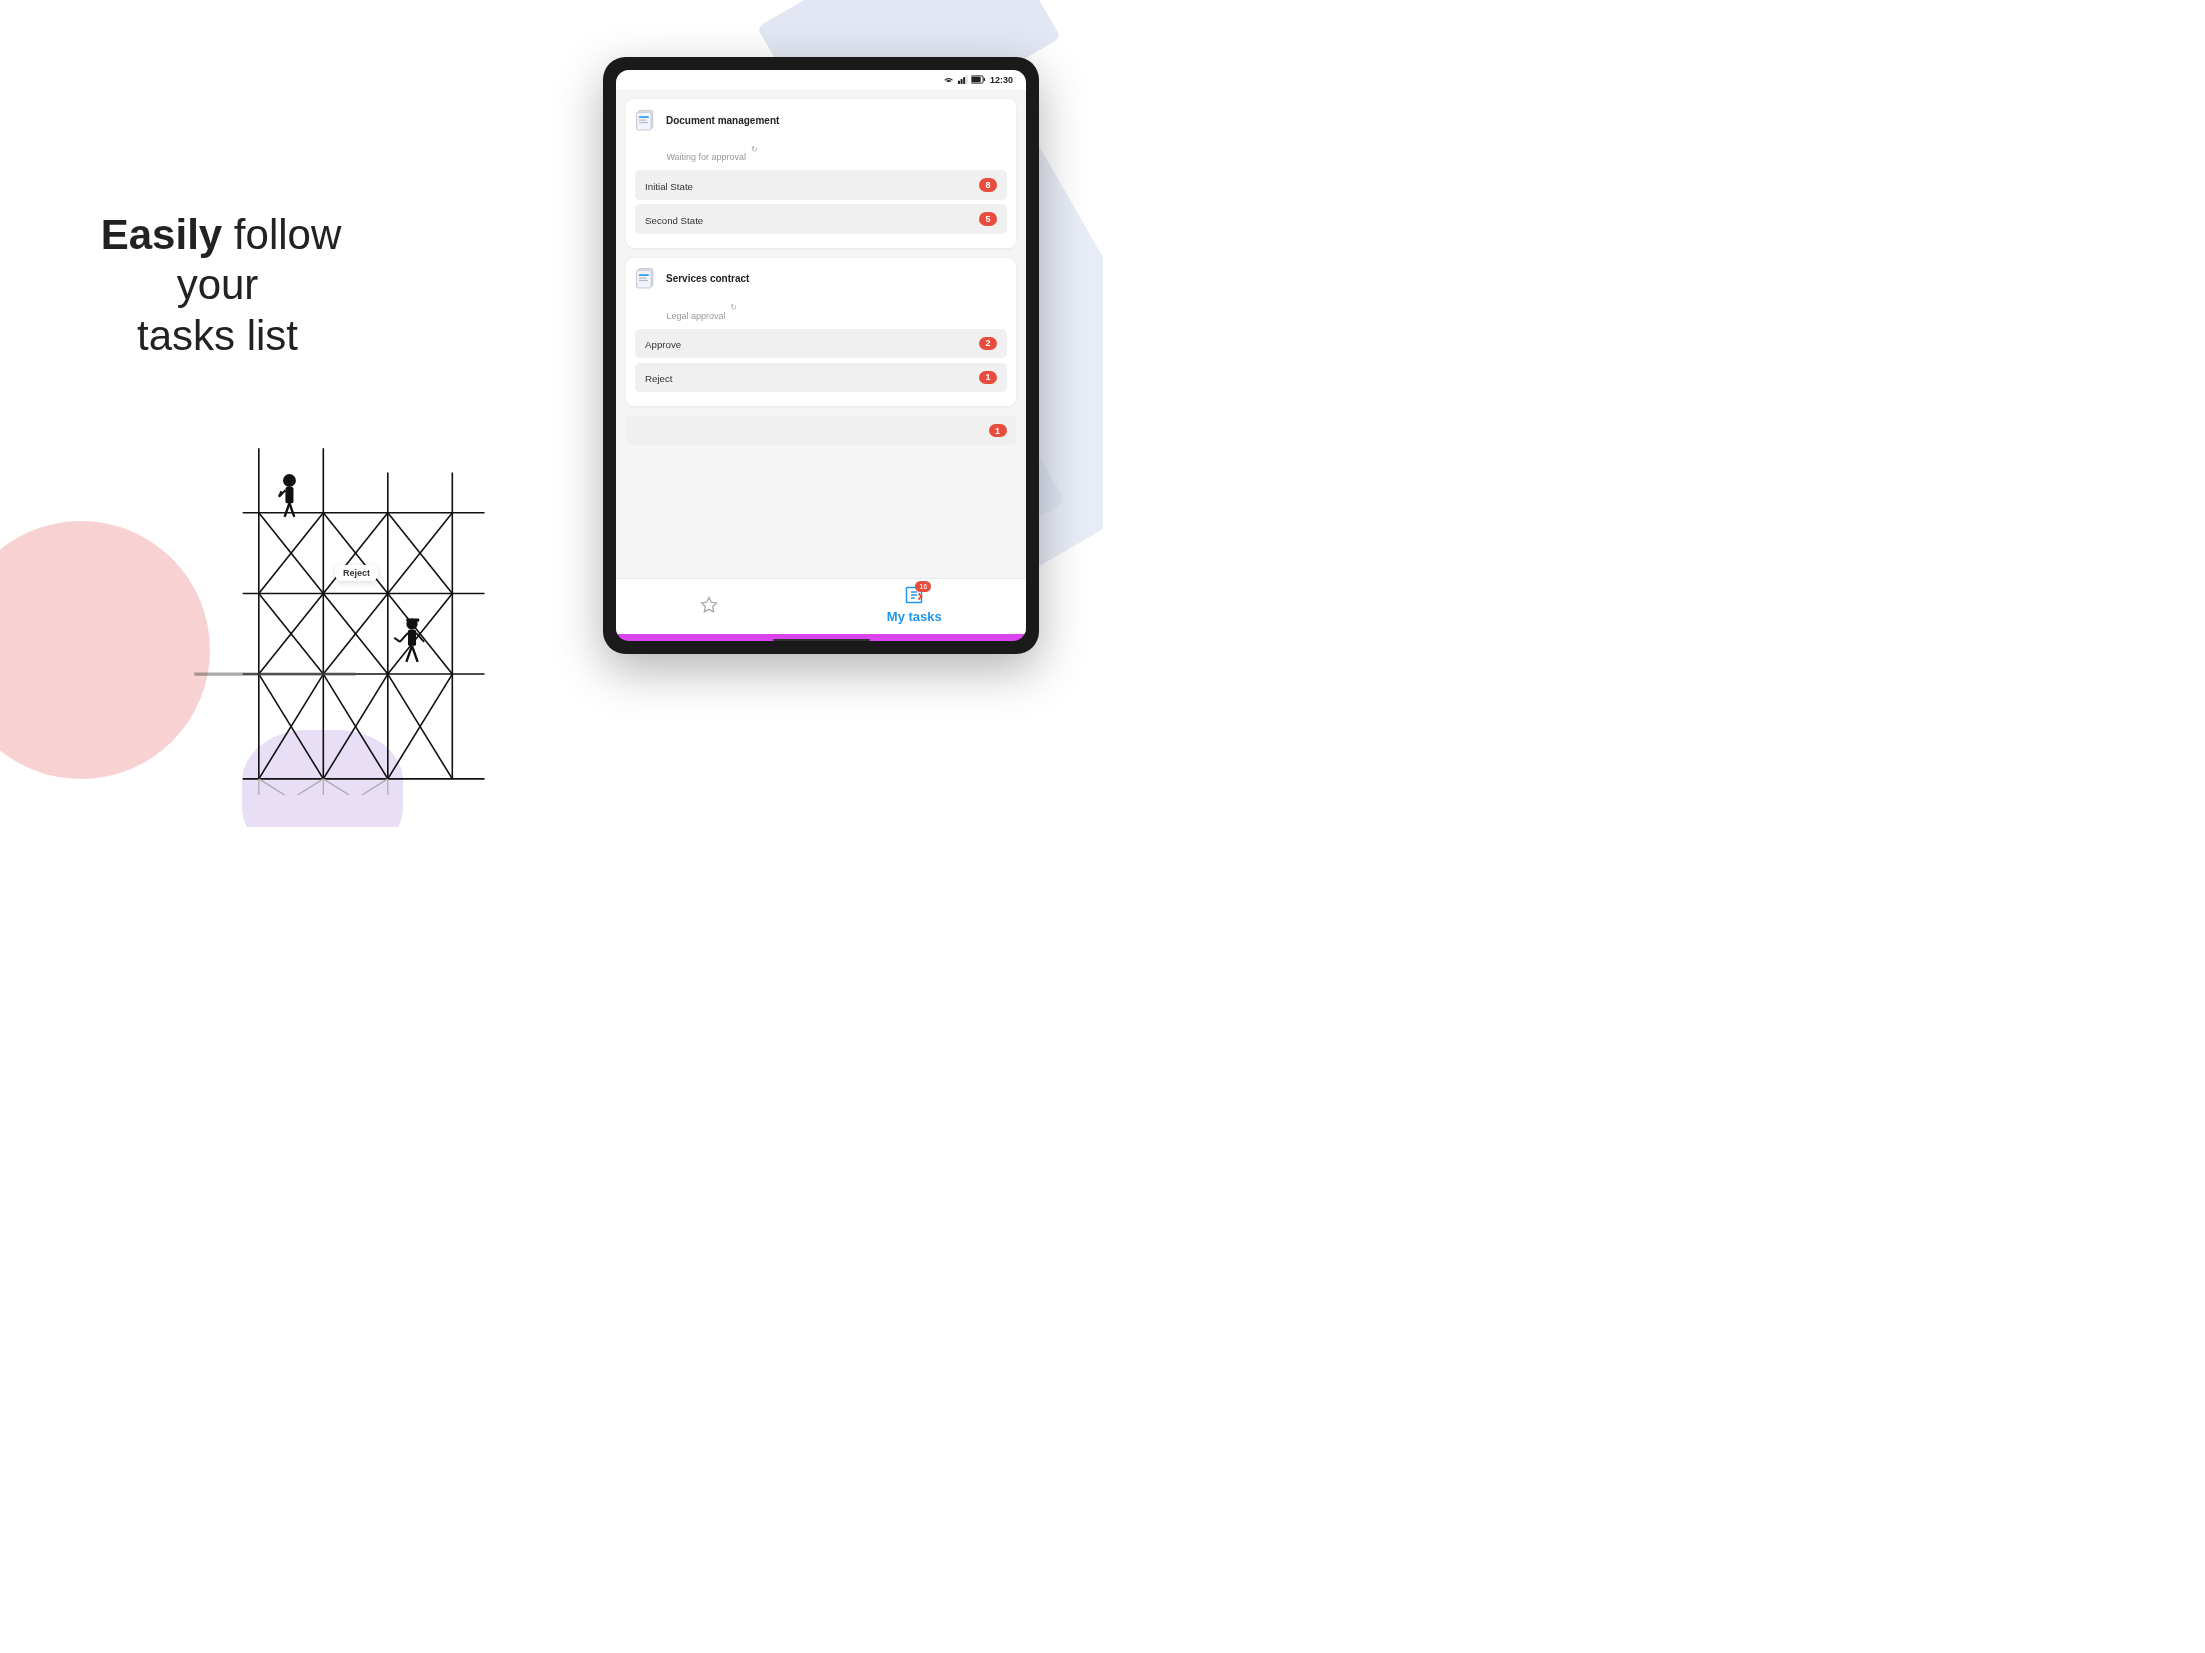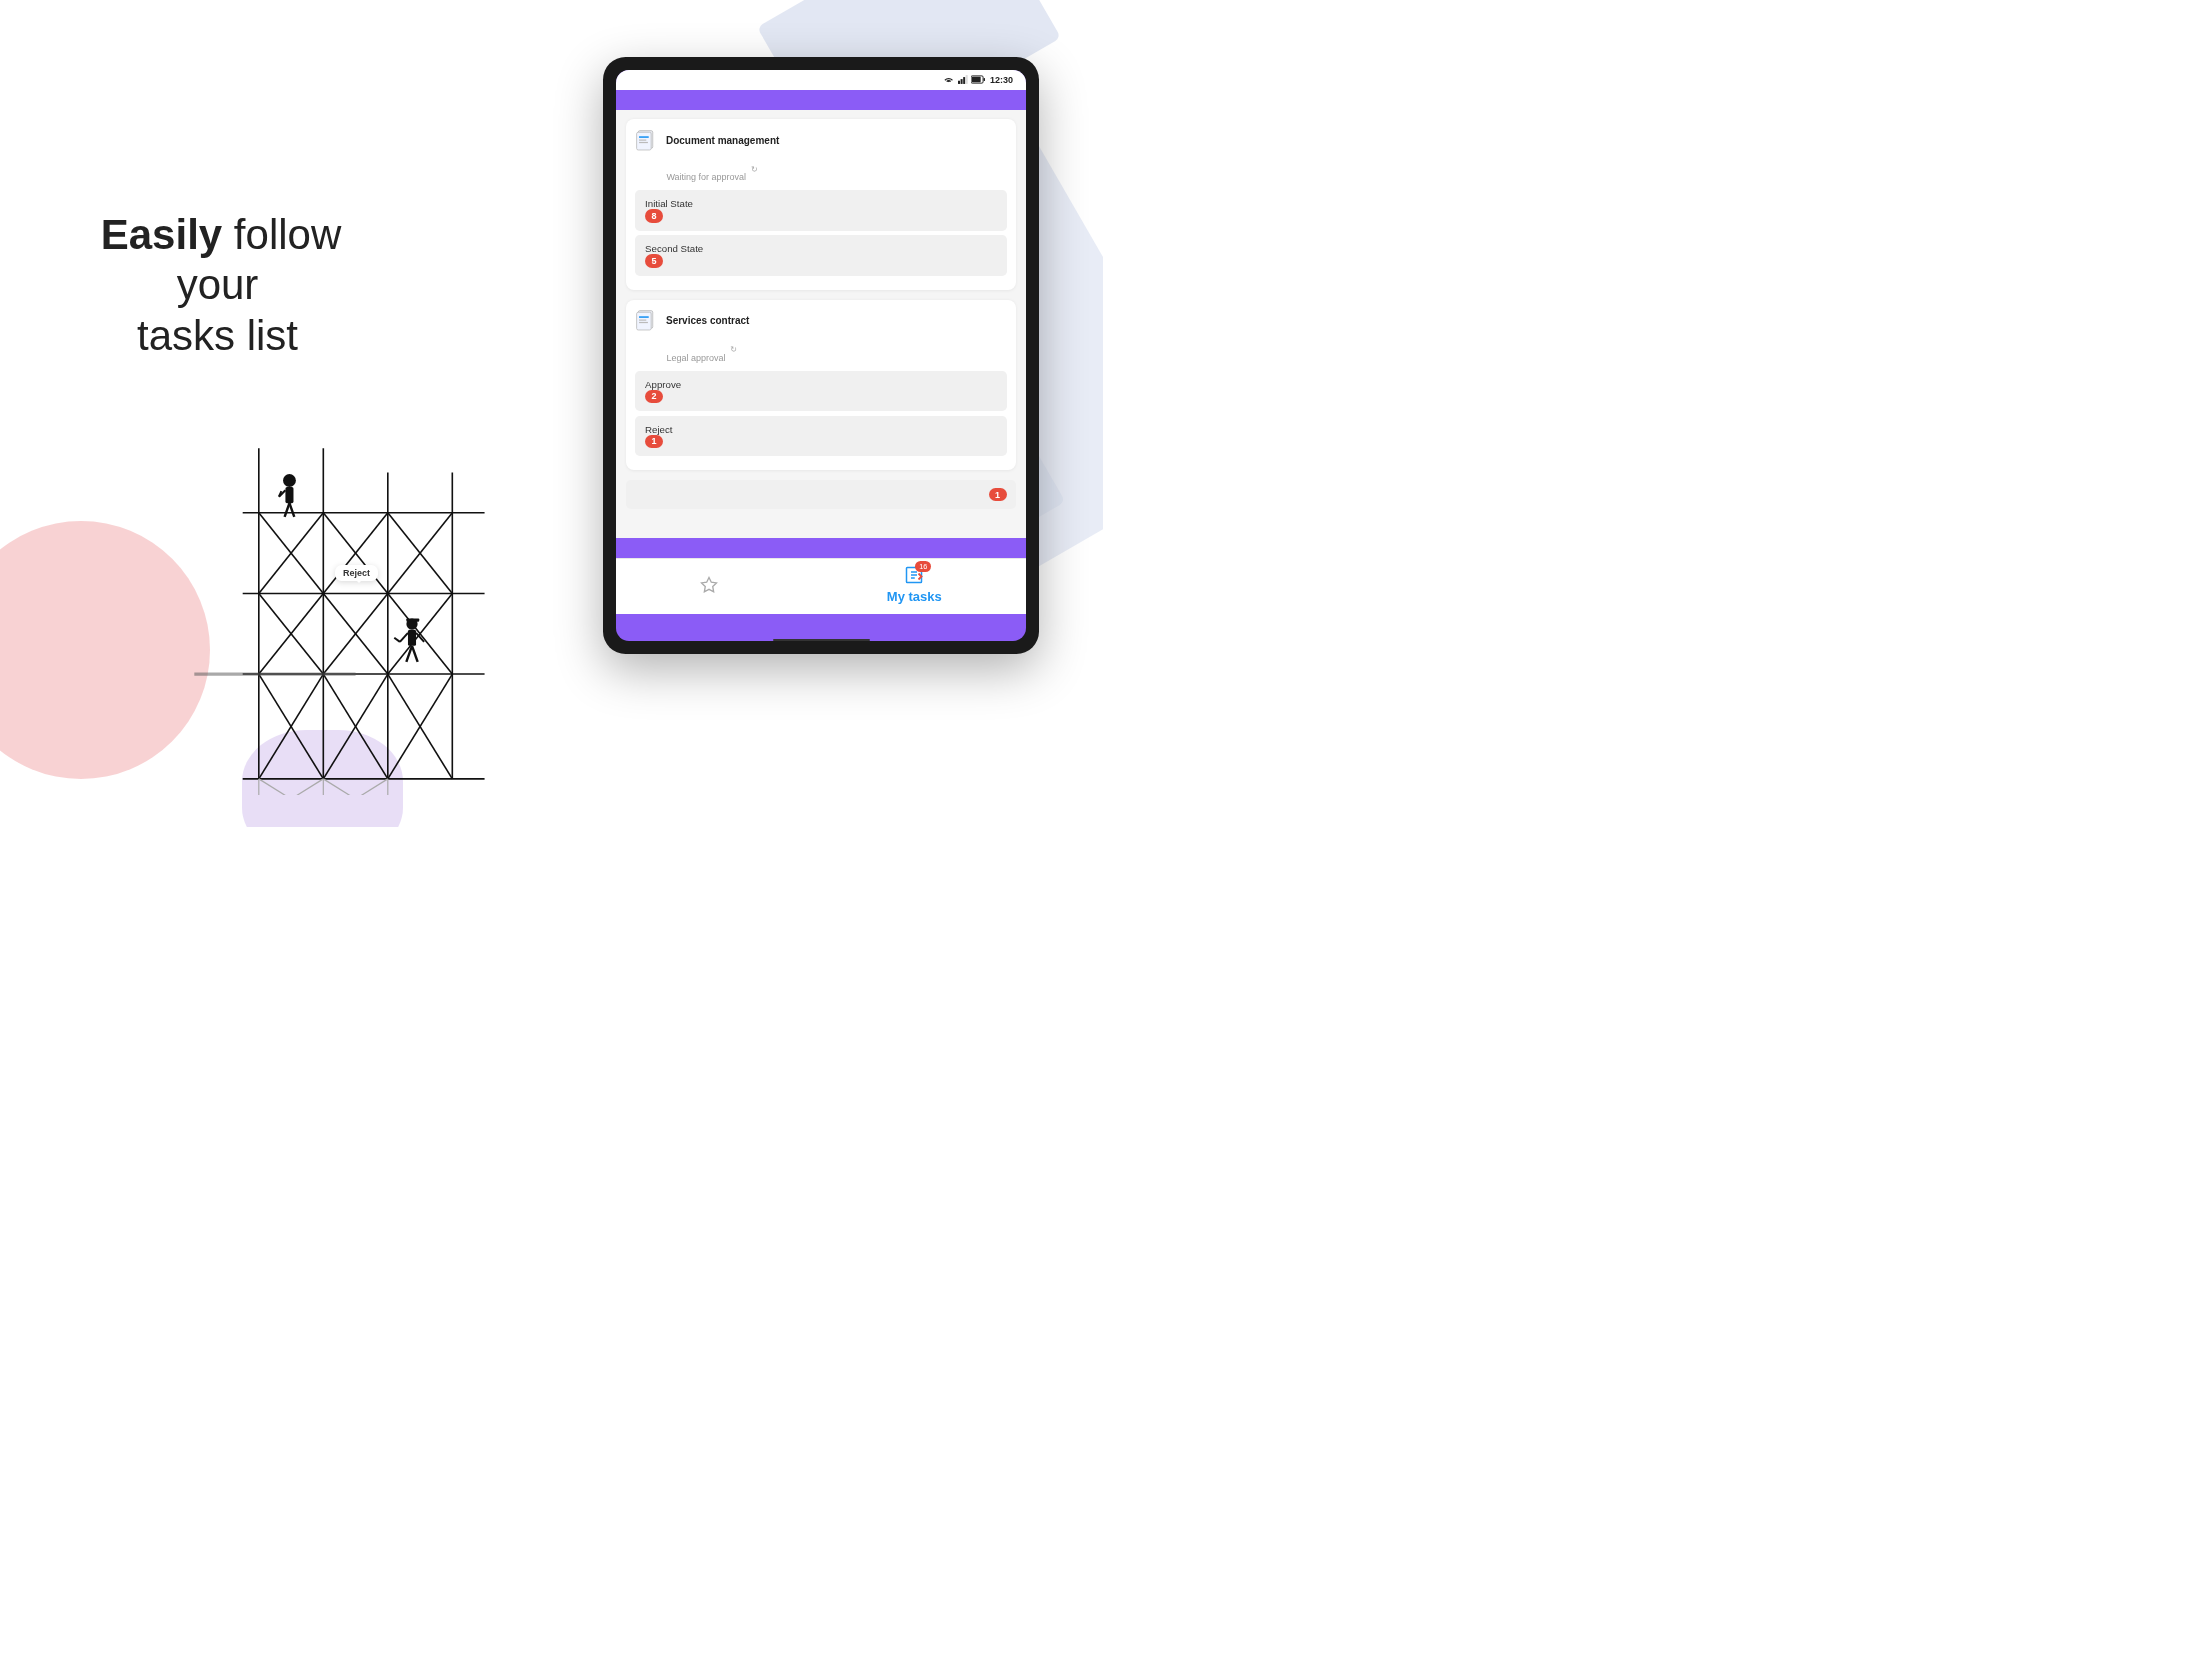--- a/index.html
+++ b/index.html
@@ -102,26 +102,25 @@
       height: 597px;
       background: #1a1a1a;
       border-radius: 22.6px;
       padding: 13px;
       position: relative;
       box-shadow: 0 16px 48px rgba(0,0,0,0.3);
     }
     .tablet-screen {
       width: 100%;
       height: 100%;
-      background: #8b5cf6;
+      background: #d946ef;
       border-radius: 13px;
       overflow: hidden;
       display: flex;
       flex-direction: column;
-      gap: 20px;
     }
     
     .status-bar {
       background: #ffffff;
       display: flex;
       justify-content: flex-end;
       align-items: center;
       padding: 4.8px 13px;
       gap: 4.8px;
       font-size: 9px;
@@ -211,24 +210,23 @@
     .refresh-icon {
       font-size: 8px;
       color: #aaa;
     }
     
     .state-row {
       background: #f0f0f0;
       border-radius: 4.8px;
       padding: 8px 9.7px;
       display: flex;
-      align-items: flex-start;
+      align-items: flex-end;
       justify-content: space-between;
       margin-bottom: 4.8px;
-      flex-direction: column;
     }
     .state-label {
       font-size: 9.7px;
       color: #333;
       font-weight: 500;
     }
     .badge {
       background: #e74c3c;
       color: #fff;
       border-radius: 9.7px;

